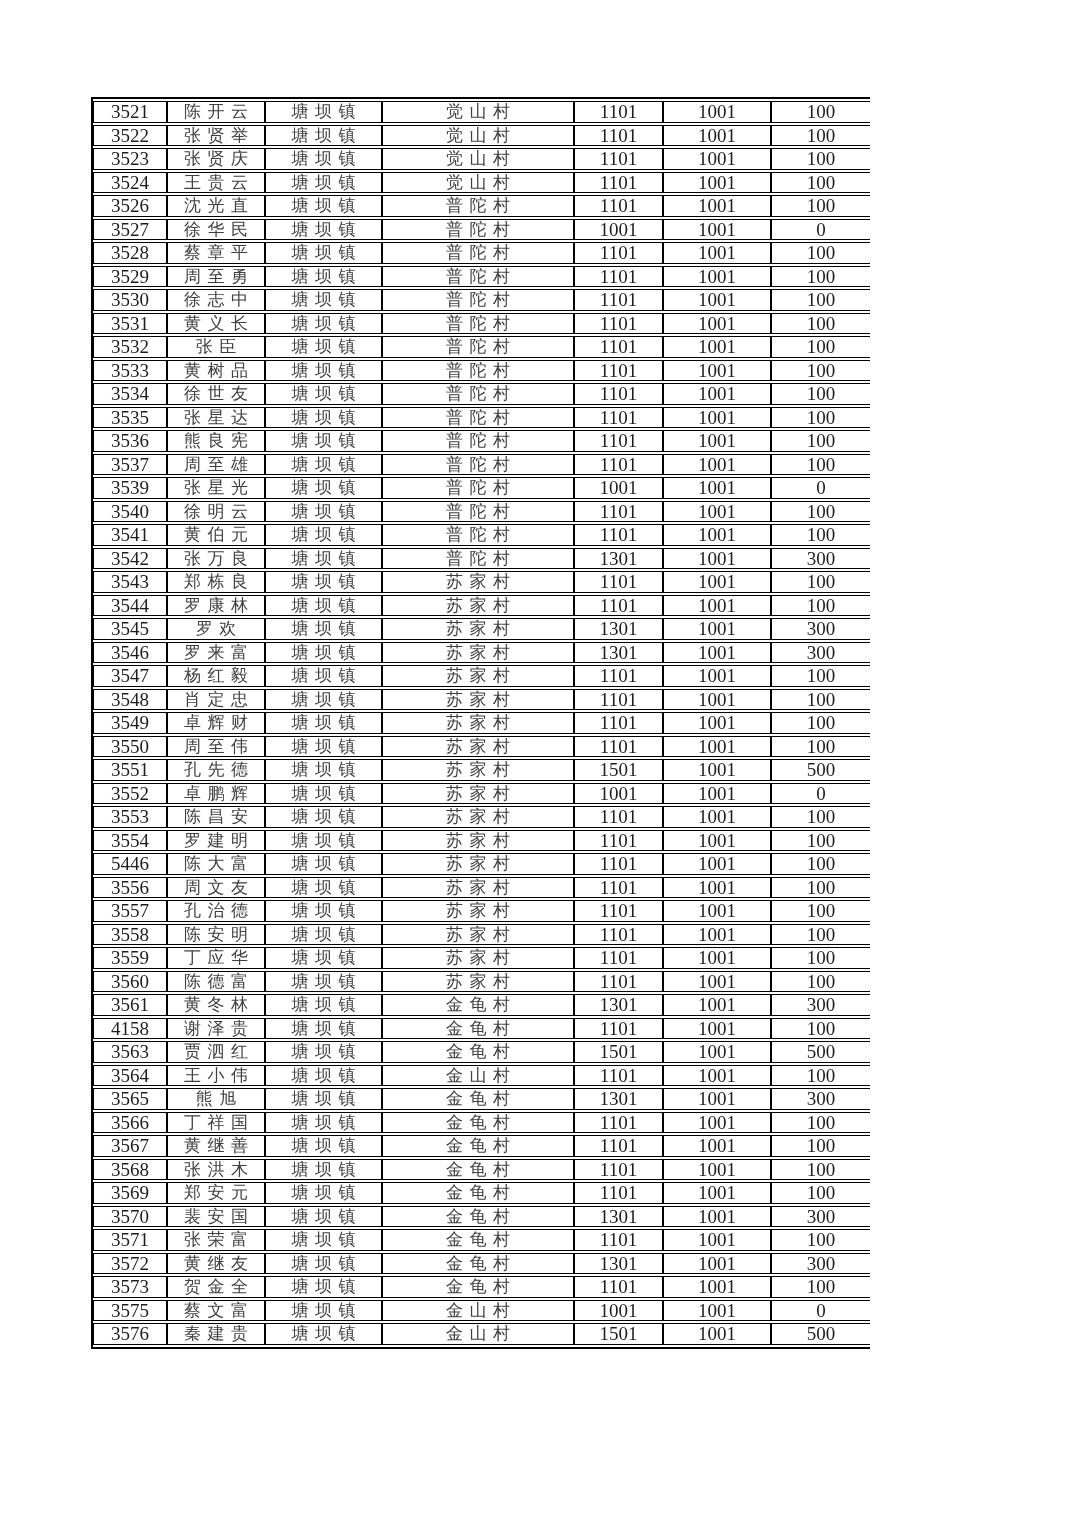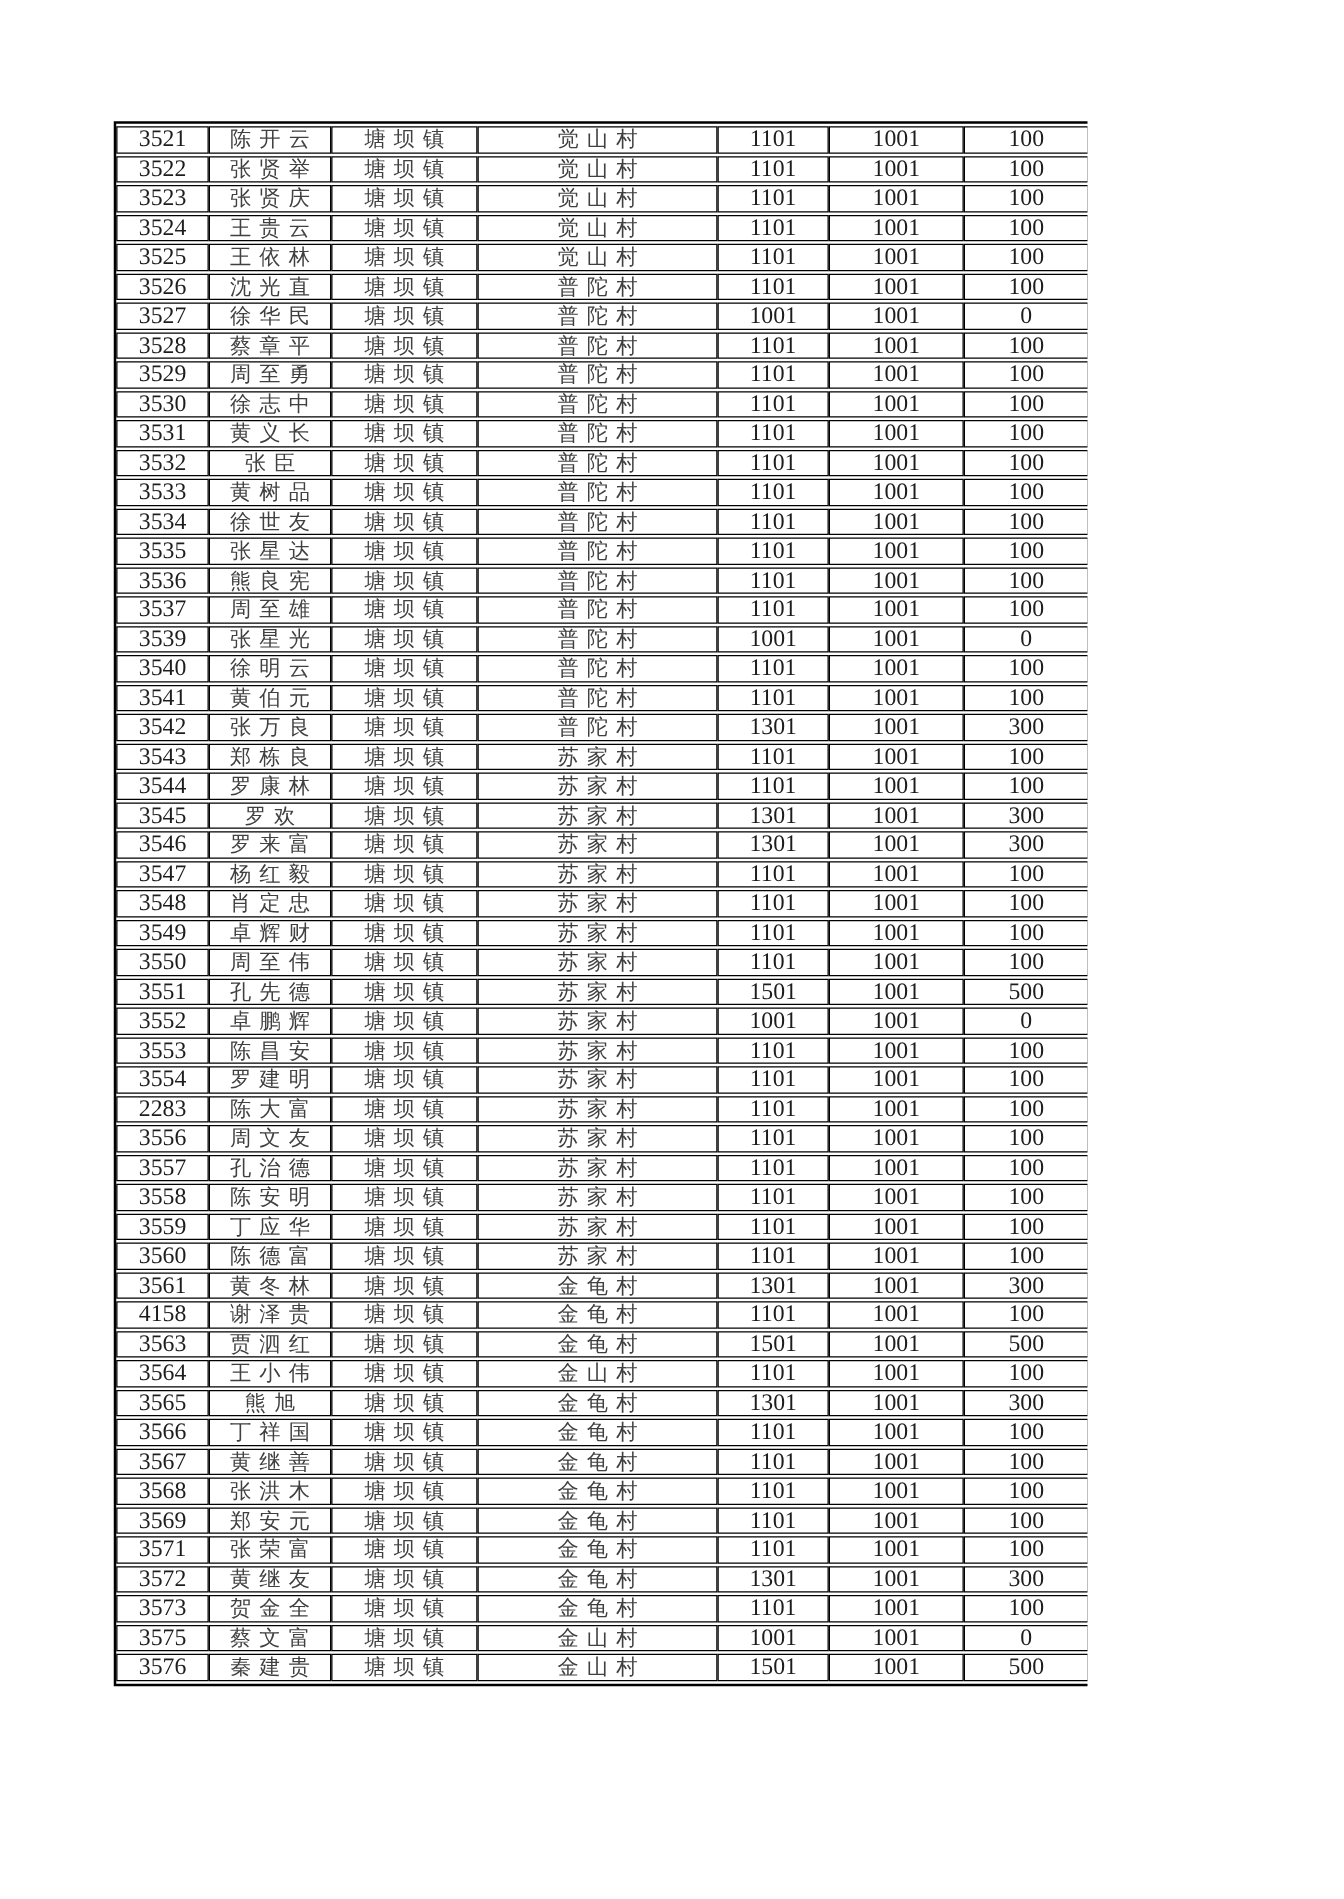--- a/index.html
+++ b/index.html
@@ -99,30 +99,20 @@
     <td class="c-num">3524</td>
     <td class="c-zh">王贵云</td>
     <td class="c-zh">塘坝镇</td>
     <td class="c-zh">觉山村</td>
     <td class="c-num">1101</td>
     <td class="c-num">1001</td>
     <td class="c-num">100</td>
     <td class="c-empty"></td>
   </tr>
         <tr>
-    <td class="c-num">3525</td>
-    <td class="c-zh">王依林</td>
-    <td class="c-zh">塘坝镇</td>
-    <td class="c-zh">觉山村</td>
-    <td class="c-num">1101</td>
-    <td class="c-num">1001</td>
-    <td class="c-num">100</td>
-    <td class="c-empty"></td>
-  </tr>
-        <tr>
     <td class="c-num">3526</td>
     <td class="c-zh">沈光直</td>
     <td class="c-zh">塘坝镇</td>
     <td class="c-zh">普陀村</td>
     <td class="c-num">1101</td>
     <td class="c-num">1001</td>
     <td class="c-num">100</td>
     <td class="c-empty"></td>
   </tr>
         <tr>
@@ -389,21 +379,21 @@
     <td class="c-num">3554</td>
     <td class="c-zh">罗建明</td>
     <td class="c-zh">塘坝镇</td>
     <td class="c-zh">苏家村</td>
     <td class="c-num">1101</td>
     <td class="c-num">1001</td>
     <td class="c-num">100</td>
     <td class="c-empty"></td>
   </tr>
         <tr>
-    <td class="c-num">2283</td>
+    <td class="c-num">5446</td>
     <td class="c-zh">陈大富</td>
     <td class="c-zh">塘坝镇</td>
     <td class="c-zh">苏家村</td>
     <td class="c-num">1101</td>
     <td class="c-num">1001</td>
     <td class="c-num">100</td>
     <td class="c-empty"></td>
   </tr>
         <tr>
     <td class="c-num">3556</td>
@@ -536,20 +526,30 @@
     <td class="c-empty"></td>
   </tr>
         <tr>
     <td class="c-num">3569</td>
     <td class="c-zh">郑安元</td>
     <td class="c-zh">塘坝镇</td>
     <td class="c-zh">金龟村</td>
     <td class="c-num">1101</td>
     <td class="c-num">1001</td>
     <td class="c-num">100</td>
+    <td class="c-empty"></td>
+  </tr>
+        <tr>
+    <td class="c-num">3570</td>
+    <td class="c-zh">裴安国</td>
+    <td class="c-zh">塘坝镇</td>
+    <td class="c-zh">金龟村</td>
+    <td class="c-num">1301</td>
+    <td class="c-num">1001</td>
+    <td class="c-num">300</td>
     <td class="c-empty"></td>
   </tr>
         <tr>
     <td class="c-num">3571</td>
     <td class="c-zh">张荣富</td>
     <td class="c-zh">塘坝镇</td>
     <td class="c-zh">金龟村</td>
     <td class="c-num">1101</td>
     <td class="c-num">1001</td>
     <td class="c-num">100</td>

